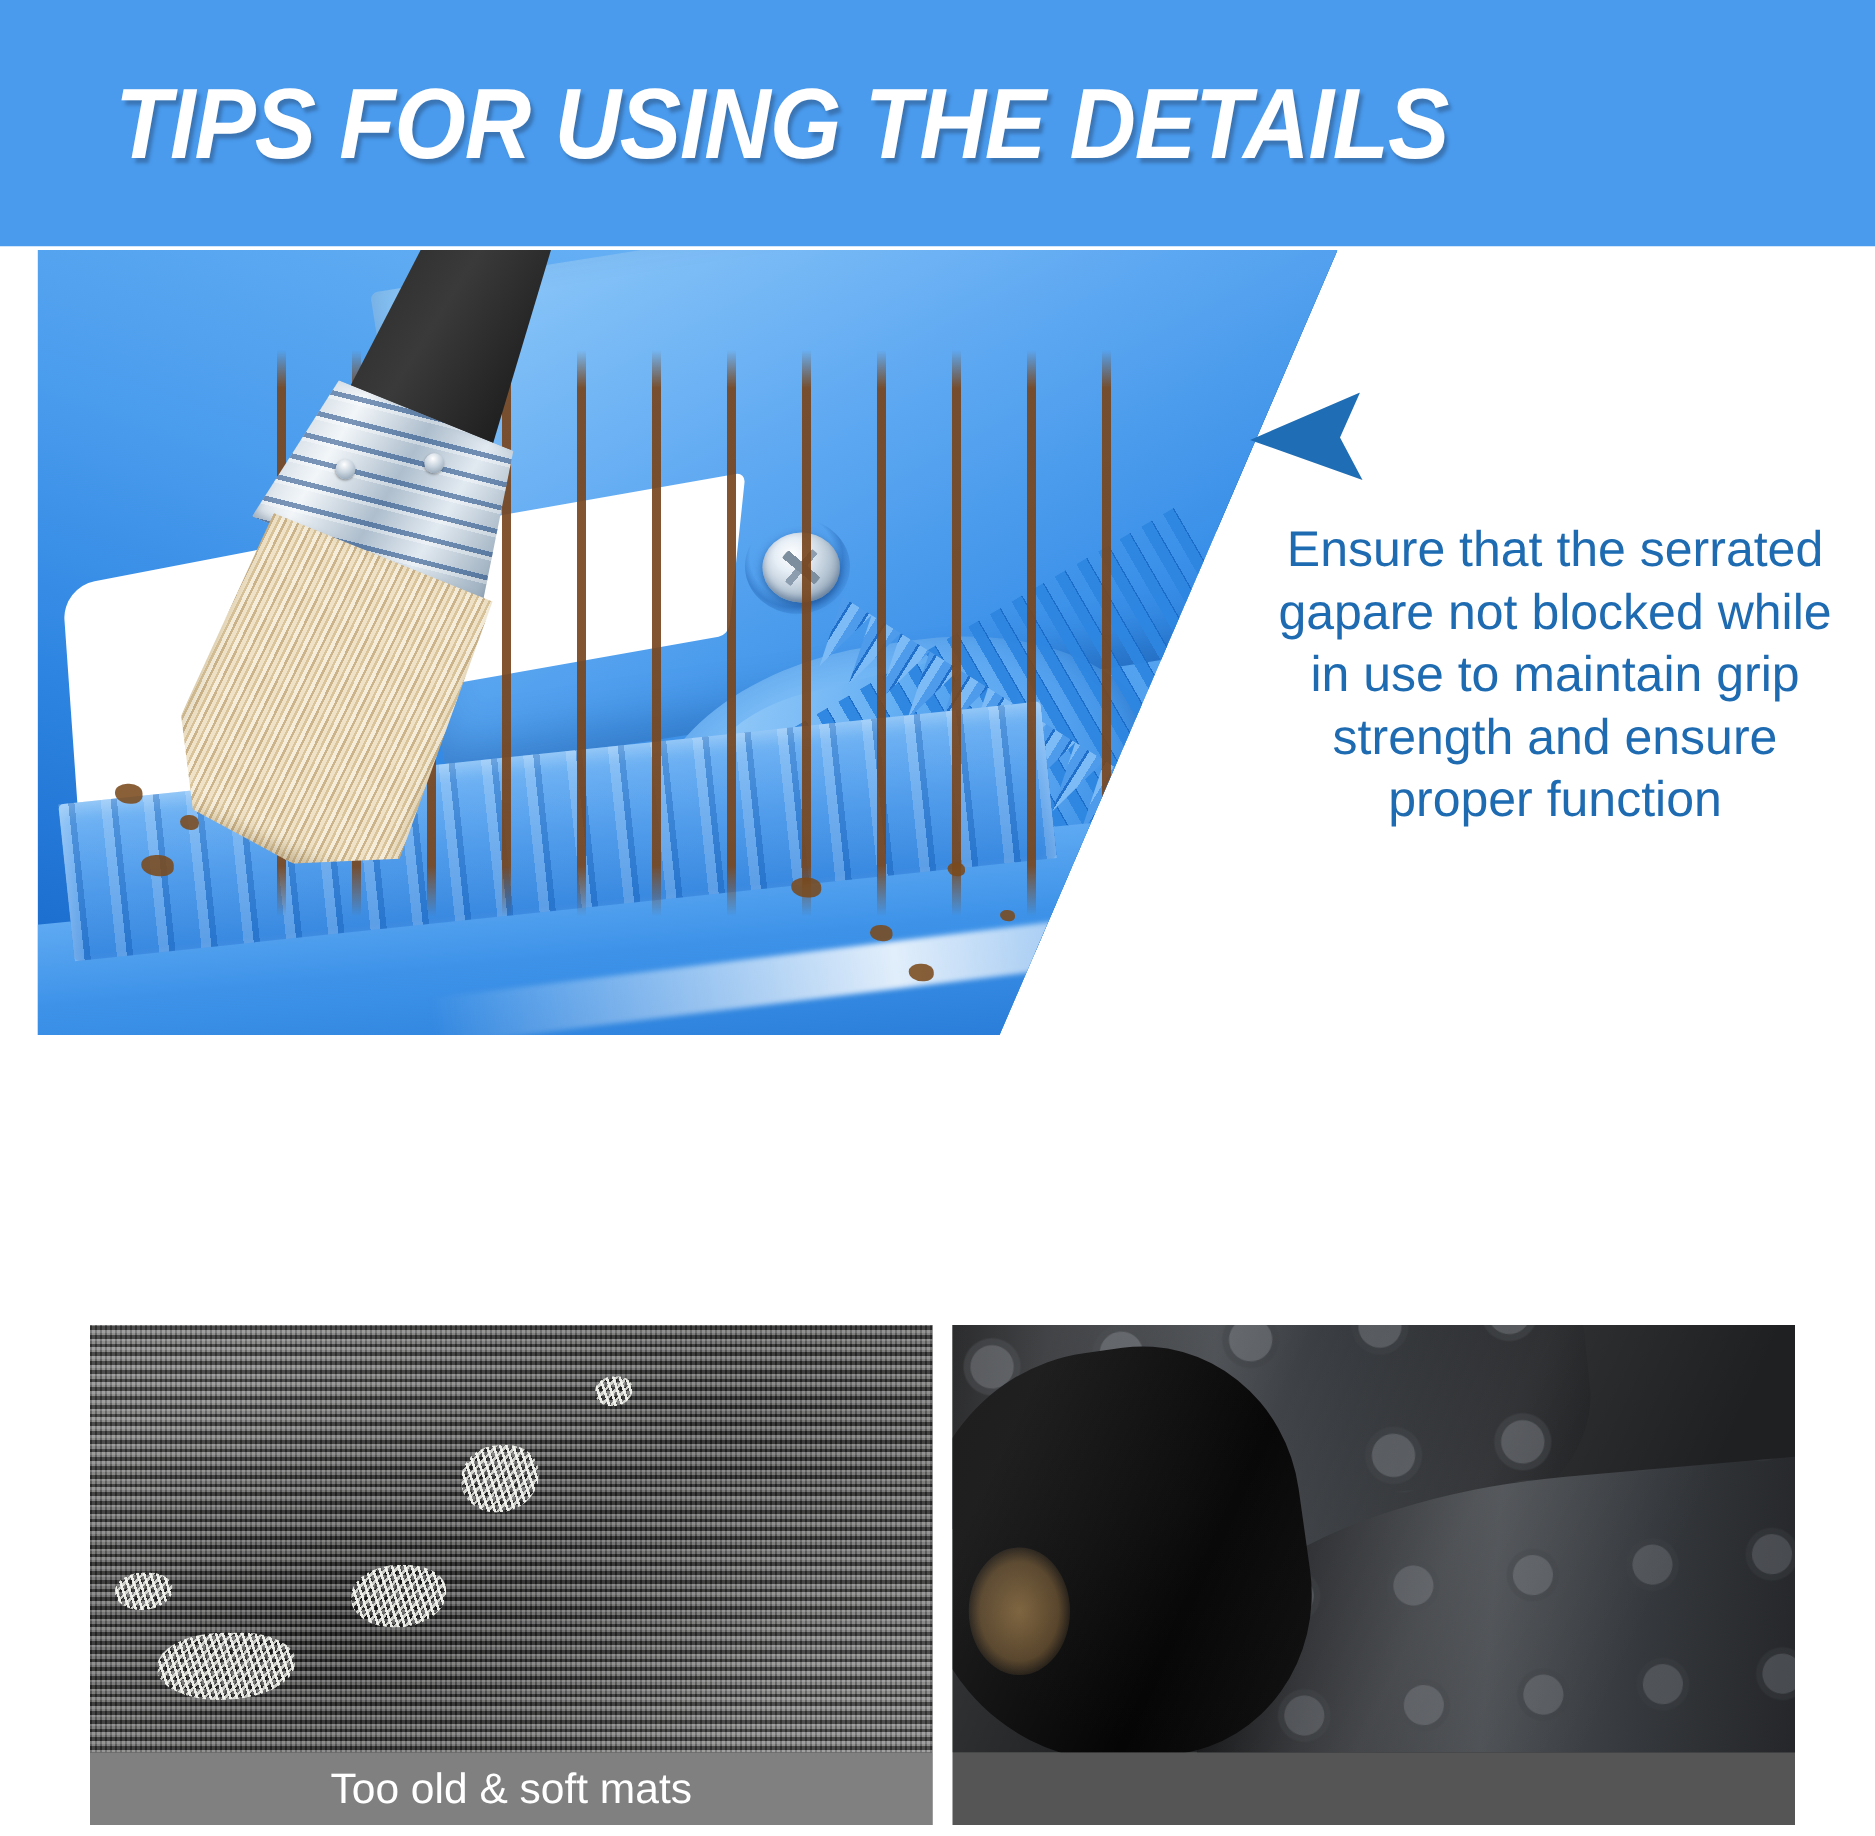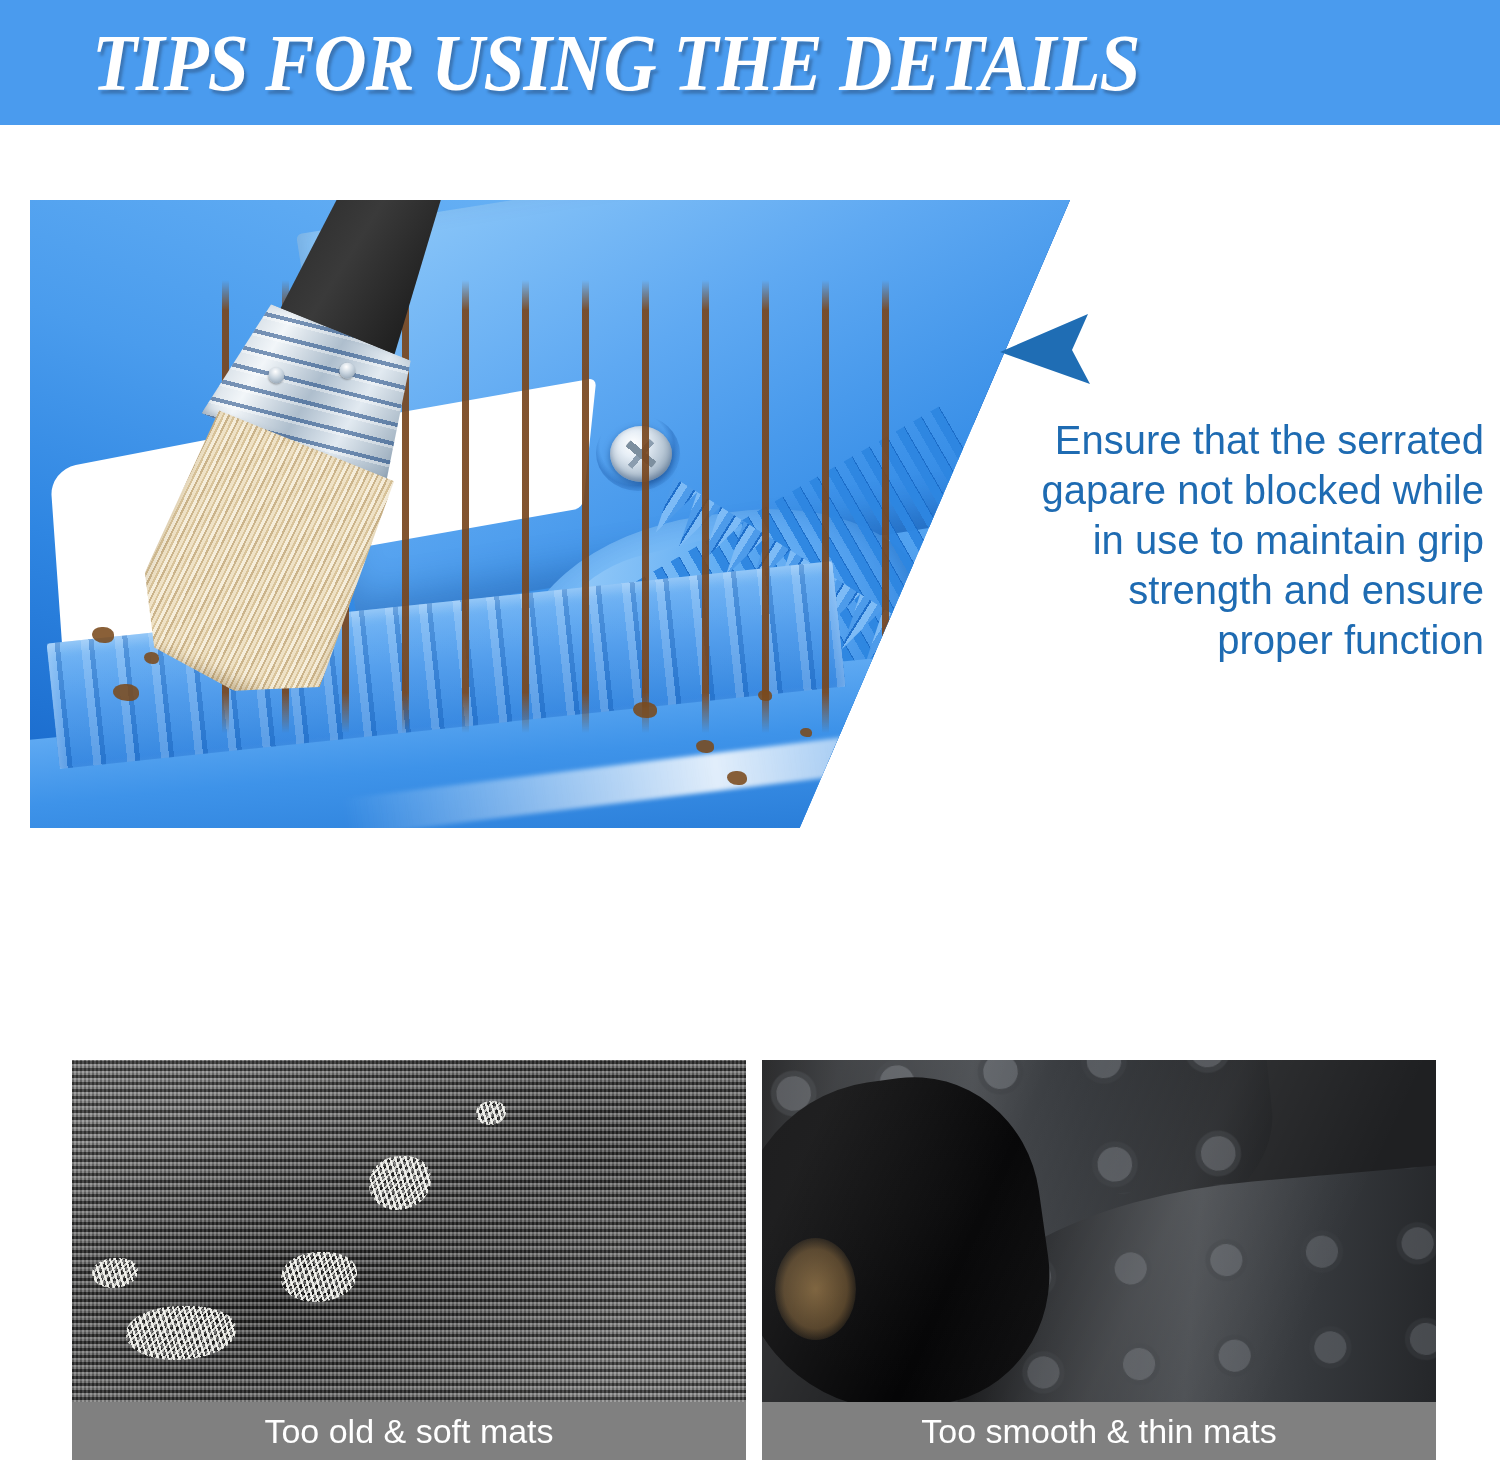--- a/index.html
+++ b/index.html
@@ -3,23 +3,23 @@
 <meta charset="utf-8">
 <style>
   * { margin:0; padding:0; box-sizing:border-box; }
   html,body { width:1500px; height:1469px; background:#ffffff; overflow:hidden; }
   body { font-family:"Liberation Sans", sans-serif; }
 
   .page { position:relative; width:1500px; height:1469px; background:#fff; }
 
   
   .banner-blue {
-    position:absolute; left:0; top:0; width:1500px; height:125px;
+    position:absolute; left:0; top:0; width:1500px; height:197px;
     background:#4a9bee;
-    display:flex; align-items:center;font-family:Liberation Serif, serif;
+    display:flex; align-items:center;
   }
   .banner-blue .title {
     margin-left:92px;
     font-size:80px;
     font-weight:bold;
     font-style:italic;
     color:#ffffff;
     letter-spacing:-1px;
     transform:scaleX(0.92);
     transform-origin:left center;
@@ -204,21 +204,21 @@
 
   
   .arrow {
     position:absolute; left:1000px; top:314px; width:92px; height:72px;
   }
   .arrow svg { width:100%; height:100%; display:block; }
 
   
   .callout-text {
     position:absolute; left:1004px; top:415px; width:480px;
-    text-align:right;
+    text-align:center;
     font-size:40px;
     line-height:1.25;
     color:#1e6bb2;
     font-family:"Liberation Sans", sans-serif;
   }
 
   
   .banner-gray {
     position:absolute; left:0; top:888px; width:1500px; height:140px;
     background:linear-gradient(90deg,
@@ -387,18 +387,17 @@
             <div class="studs"></div>
           </div>
           <div class="roll roll-b">
             <div class="studs b"></div>
           </div>
           <div class="roll-dark"></div>
           <div class="tan-patch"></div>
           <div class="sheen"></div>
         </div>
       </div>
-      <div class="card-caption">Too smooth &amp; thin mats</div>
     </div>
 
   </div>
 
 </div>
 
 </body></html>

